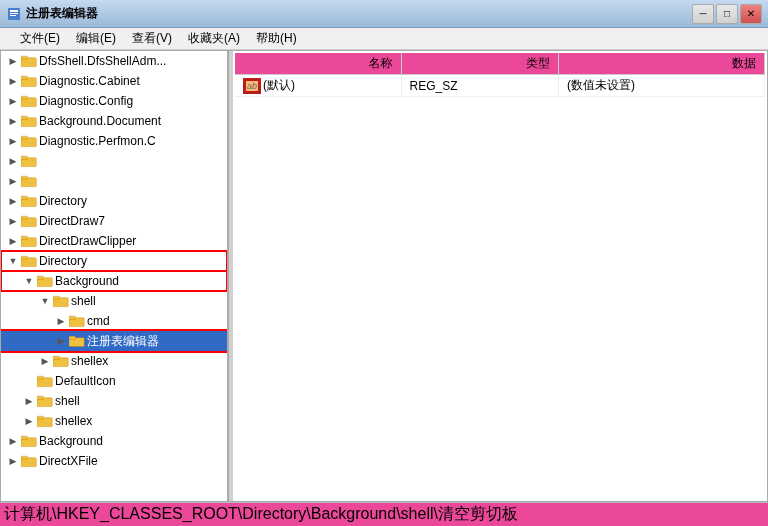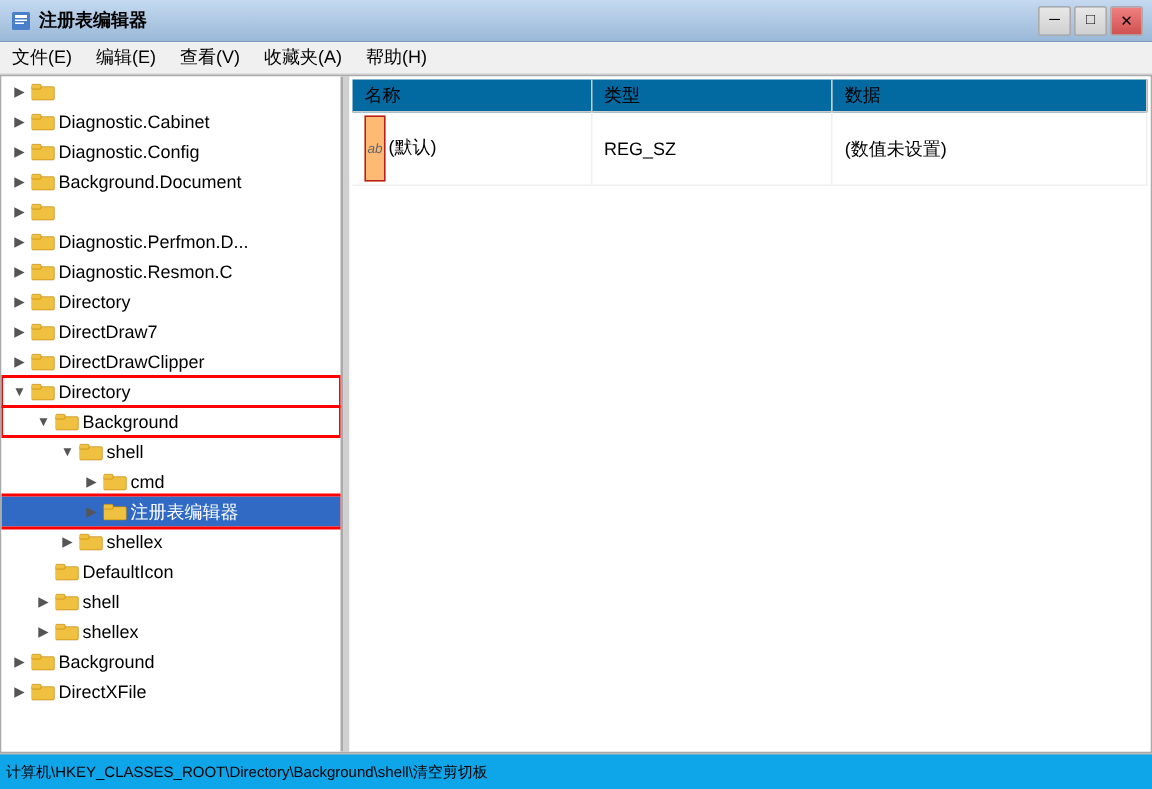--- a/index.html
+++ b/index.html
@@ -55,21 +55,21 @@
     .title-btn.close-btn {
       background: linear-gradient(to bottom, #f08080, #d05050);
     }
 
     
     .menu-bar {
       background: #f0f0f0;
       height: 22px;
       display: flex;
       align-items: center;
-      padding: 0 0;
+      padding: 0 12px;
       border-bottom: 1px solid #ccc;
     }
     .menu-item {
       padding: 2px 8px;
       cursor: pointer;
       font-size: 12px;
       color: #000;
     }
 
     
@@ -128,40 +128,40 @@
       justify-content: center;
       flex-shrink: 0;
       margin-right: 2px;
     }
 
     .folder-svg { width: 16px; height: 14px; }
 
     
     .status-bar {
       height: 24px;
-      background: #0ea5e9;
+      background: #ec4899;
       border-top: 1px solid #bbb;
       display: flex;
       align-items: center;
       padding: 0 4px;
-      font-size: 10px;
+      font-size: 16px;
       color: #000;
     }
 
     
     .content-table {
       width: 100%;
       border-collapse: collapse;
       font-size: 12px;
     }
     .content-table th {
-      text-align: left;
+      text-align: right;
       border-bottom: 1px solid #ccc;
       padding: 2px 8px;
-      background: #0369a1;
+      background: #ec4899;
       font-weight: normal;
       border-right: 1px solid #ccc;
     }
     .content-table td {
       padding: 2px 8px;
       border-bottom: 1px solid #f0f0f0;
       border-right: 1px solid #f0f0f0;
     }
 
     
@@ -172,23 +172,23 @@
     }
 
     
     ::-webkit-scrollbar { width: 16px; height: 16px; }
     ::-webkit-scrollbar-track { background: #f0f0f0; }
     ::-webkit-scrollbar-thumb { background: #b0b0b0; border: 1px solid #aaa; }
 
     .ab-icon {
       display: inline-block;
       background: #fdba74;
-      border: 1px solid #b91c1c;
+      border: 3px solid #b91c1c;
       font-size: 9px;
-      padding: 16px 1px;
+      padding: 0 1px;
       margin-right: 2px;
       color: #666;
       font-style: italic;
     }
   </style>
 </head>
 <body>
 
 <div class="title-bar">
   <div class="title-bar-icon">
@@ -219,20 +219,21 @@
 
   <div class="tree-panel" id="tree-panel">
       <div class="tree-item" style="padding-left: 4px;">
         <span class="expand-icon">▶</span>
         <span class="folder-icon">
           <svg class="folder-svg" viewBox="0 0 20 16" xmlns="http://www.w3.org/2000/svg">
     <rect x="0" y="4" width="19" height="11" rx="1" fill="#f0c040" stroke="#c08000" stroke-width="0.5"></rect>
     <rect x="0" y="2" width="8" height="4" rx="1" fill="#f0c040" stroke="#c08000" stroke-width="0.5"></rect>
   </svg>
         </span>
+        <span>DfsShell.DfsShellAdm...</span>
       </div>
       <div class="tree-item" style="padding-left: 4px;">
         <span class="expand-icon">▶</span>
         <span class="folder-icon">
           <svg class="folder-svg" viewBox="0 0 20 16" xmlns="http://www.w3.org/2000/svg">
     <rect x="0" y="4" width="19" height="11" rx="1" fill="#f0c040" stroke="#c08000" stroke-width="0.5"></rect>
     <rect x="0" y="2" width="8" height="4" rx="1" fill="#f0c040" stroke="#c08000" stroke-width="0.5"></rect>
   </svg>
         </span>
         <span>Diagnostic.Cabinet</span>
@@ -258,40 +259,39 @@
         <span>Background.Document</span>
       </div>
       <div class="tree-item" style="padding-left: 4px;">
         <span class="expand-icon">▶</span>
         <span class="folder-icon">
           <svg class="folder-svg" viewBox="0 0 20 16" xmlns="http://www.w3.org/2000/svg">
     <rect x="0" y="4" width="19" height="11" rx="1" fill="#f0c040" stroke="#c08000" stroke-width="0.5"></rect>
     <rect x="0" y="2" width="8" height="4" rx="1" fill="#f0c040" stroke="#c08000" stroke-width="0.5"></rect>
   </svg>
         </span>
-      </div>
-      <div class="tree-item" style="padding-left: 4px;">
-        <span class="expand-icon">▶</span>
-        <span class="folder-icon">
-          <svg class="folder-svg" viewBox="0 0 20 16" xmlns="http://www.w3.org/2000/svg">
-    <rect x="0" y="4" width="19" height="11" rx="1" fill="#f0c040" stroke="#c08000" stroke-width="0.5"></rect>
-    <rect x="0" y="2" width="8" height="4" rx="1" fill="#f0c040" stroke="#c08000" stroke-width="0.5"></rect>
-  </svg>
-        </span>
-        <span>Diagnostic.Perfmon.D...</span>
-      </div>
-      <div class="tree-item" style="padding-left: 4px;">
-        <span class="expand-icon">▶</span>
-        <span class="folder-icon">
-          <svg class="folder-svg" viewBox="0 0 20 16" xmlns="http://www.w3.org/2000/svg">
-    <rect x="0" y="4" width="19" height="11" rx="1" fill="#f0c040" stroke="#c08000" stroke-width="0.5"></rect>
-    <rect x="0" y="2" width="8" height="4" rx="1" fill="#f0c040" stroke="#c08000" stroke-width="0.5"></rect>
-  </svg>
-        </span>
-        <span>Diagnostic.Resmon.C</span>
+        <span>Diagnostic.Perfmon.C</span>
+      </div>
+      <div class="tree-item" style="padding-left: 4px;">
+        <span class="expand-icon">▶</span>
+        <span class="folder-icon">
+          <svg class="folder-svg" viewBox="0 0 20 16" xmlns="http://www.w3.org/2000/svg">
+    <rect x="0" y="4" width="19" height="11" rx="1" fill="#f0c040" stroke="#c08000" stroke-width="0.5"></rect>
+    <rect x="0" y="2" width="8" height="4" rx="1" fill="#f0c040" stroke="#c08000" stroke-width="0.5"></rect>
+  </svg>
+        </span>
+      </div>
+      <div class="tree-item" style="padding-left: 4px;">
+        <span class="expand-icon">▶</span>
+        <span class="folder-icon">
+          <svg class="folder-svg" viewBox="0 0 20 16" xmlns="http://www.w3.org/2000/svg">
+    <rect x="0" y="4" width="19" height="11" rx="1" fill="#f0c040" stroke="#c08000" stroke-width="0.5"></rect>
+    <rect x="0" y="2" width="8" height="4" rx="1" fill="#f0c040" stroke="#c08000" stroke-width="0.5"></rect>
+  </svg>
+        </span>
       </div>
       <div class="tree-item" style="padding-left: 4px;">
         <span class="expand-icon">▶</span>
         <span class="folder-icon">
           <svg class="folder-svg" viewBox="0 0 20 16" xmlns="http://www.w3.org/2000/svg">
     <rect x="0" y="4" width="19" height="11" rx="1" fill="#f0c040" stroke="#c08000" stroke-width="0.5"></rect>
     <rect x="0" y="2" width="8" height="4" rx="1" fill="#f0c040" stroke="#c08000" stroke-width="0.5"></rect>
   </svg>
         </span>
         <span>Directory</span>

